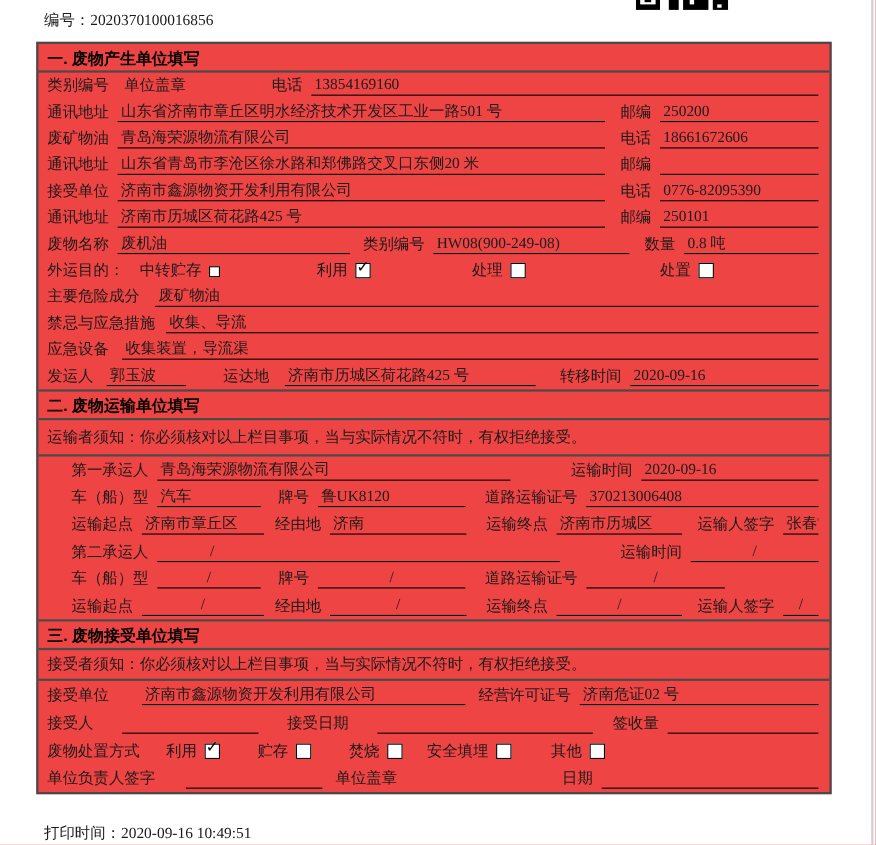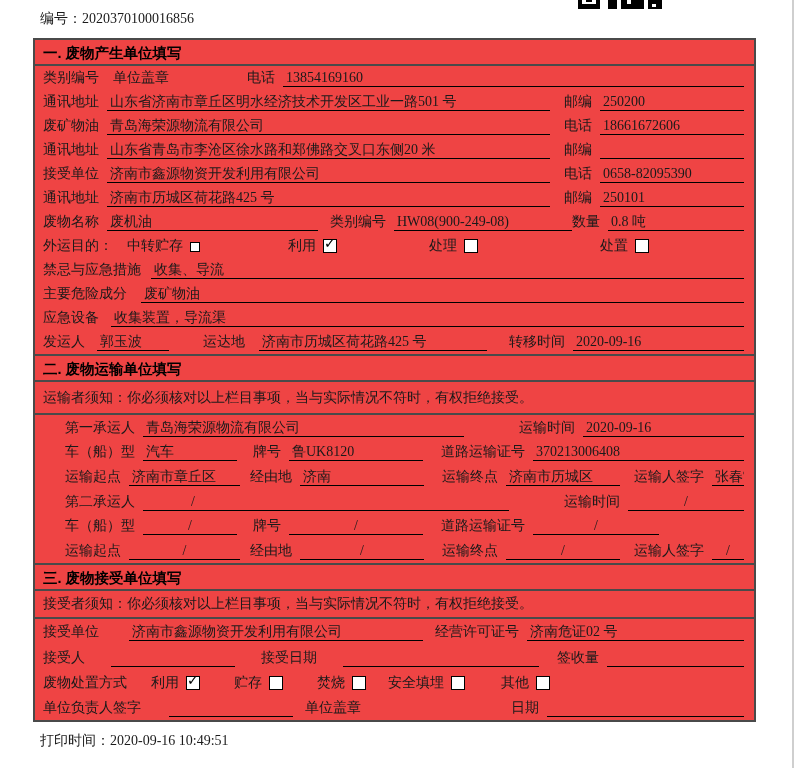--- a/index.html
+++ b/index.html
@@ -50,21 +50,21 @@
   .val.ctr{text-align:center;}
   .cb{
     display:inline-block;width:12px;height:12px;border:1.5px solid #000;
     margin-left:7px;margin-bottom:2px;position:relative;flex:none;background:#fff;
   }
   .cb.small{width:8px;height:8px;border-width:1px;margin-bottom:3px;}
   .cb.checked::after{
     content:"\2713";position:absolute;left:0px;top:-5px;font-size:14px;
     font-weight:bold;font-family:"DejaVu Sans",sans-serif;color:#000;
   }
-  .printline{position:absolute;left:40px;top:732px;white-space:nowrap;}
+  .printline{position:absolute;left:40px;top:749px;white-space:nowrap;}
 </style>
 </head>
 <body>
 
 <div class="topbar">
   <div class="serial"><span>编号：</span><span>2020370100016856</span></div>
   <svg class="qr" width="84" height="9" viewBox="0 0 84 9">
     <rect x="0" y="0" width="22" height="9" fill="#000"></rect>
     <rect x="4" y="0" width="14" height="4" fill="#fff"></rect>
     <rect x="8" y="0" width="6" height="2" fill="#000"></rect>
@@ -105,60 +105,60 @@
     <span class="lbl">通讯地址</span>
     <span class="val" style="width:437px">山东省青岛市李沧区徐水路和郑佛路交叉口东侧20 米</span>
     <span class="lbl" style="margin-left:14px">邮编</span>
     <span class="val fill"></span>
   </div>
 
   <div class="row">
     <span class="lbl">接受单位</span>
     <span class="val" style="width:437px">济南市鑫源物资开发利用有限公司</span>
     <span class="lbl" style="margin-left:14px">电话</span>
-    <span class="val fill">0658-82095390</span>
+    <span class="val fill">0776-82095390</span>
   </div>
 
   <div class="row">
     <span class="lbl">通讯地址</span>
     <span class="val" style="width:437px">济南市历城区荷花路425 号</span>
     <span class="lbl" style="margin-left:14px">邮编</span>
     <span class="val fill">250101</span>
   </div>
 
   <div class="row">
     <span class="lbl">废物名称</span>
     <span class="val" style="width:205px">废机油</span>
     <span class="lbl" style="margin-left:12px">类别编号</span>
     <span class="val" style="width:172px">HW08(900-249-08)</span>
-    <span class="lbl" style="">数量</span>
+    <span class="lbl" style="margin-left:14px">数量</span>
     <span class="val fill">0.8 吨</span>
   </div>
 
 
   <div class="row">
     <span class="lbl">外运目的：</span>
     <span class="lbl" style="margin-left:14px">中转贮存</span>
     <span class="cb small"></span>
     <span class="lbl" style="margin-left:88px">利用</span>
     <span class="cb checked"></span>
     <span class="lbl" style="margin-left:92px">处理</span>
     <span class="cb"></span>
     <span class="lbl" style="margin-left:122px">处置</span>
     <span class="cb"></span>
   </div>
 
   <div class="row">
+    <span class="lbl">主要危险成分</span>
+    <span class="val fill" style="margin-left:14px">废矿物油</span>
+  </div>
+
+  <div class="row">
     <span class="lbl">禁忌与应急措施</span>
     <span class="val fill" style="margin-left:10px">收集、导流</span>
-  </div>
-
-  <div class="row">
-    <span class="lbl">主要危险成分</span>
-    <span class="val fill" style="margin-left:14px">废矿物油</span>
   </div>
 
   <div class="row">
     <span class="lbl">应急设备</span>
     <span class="val fill" style="margin-left:12px">收集装置，导流渠</span>
   </div>
 
   <div class="row">
     <span class="lbl">发运人</span>
     <span class="val" style="width:66px;margin-left:12px">郭玉波</span>

